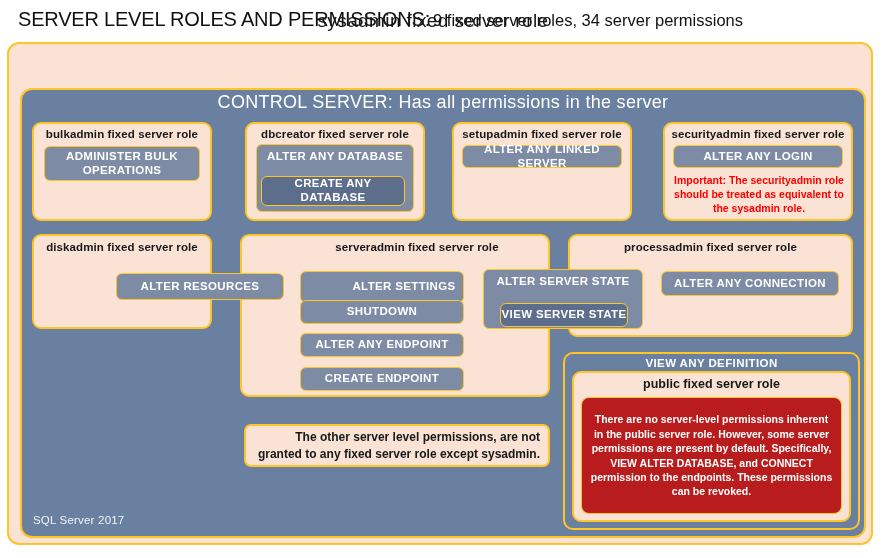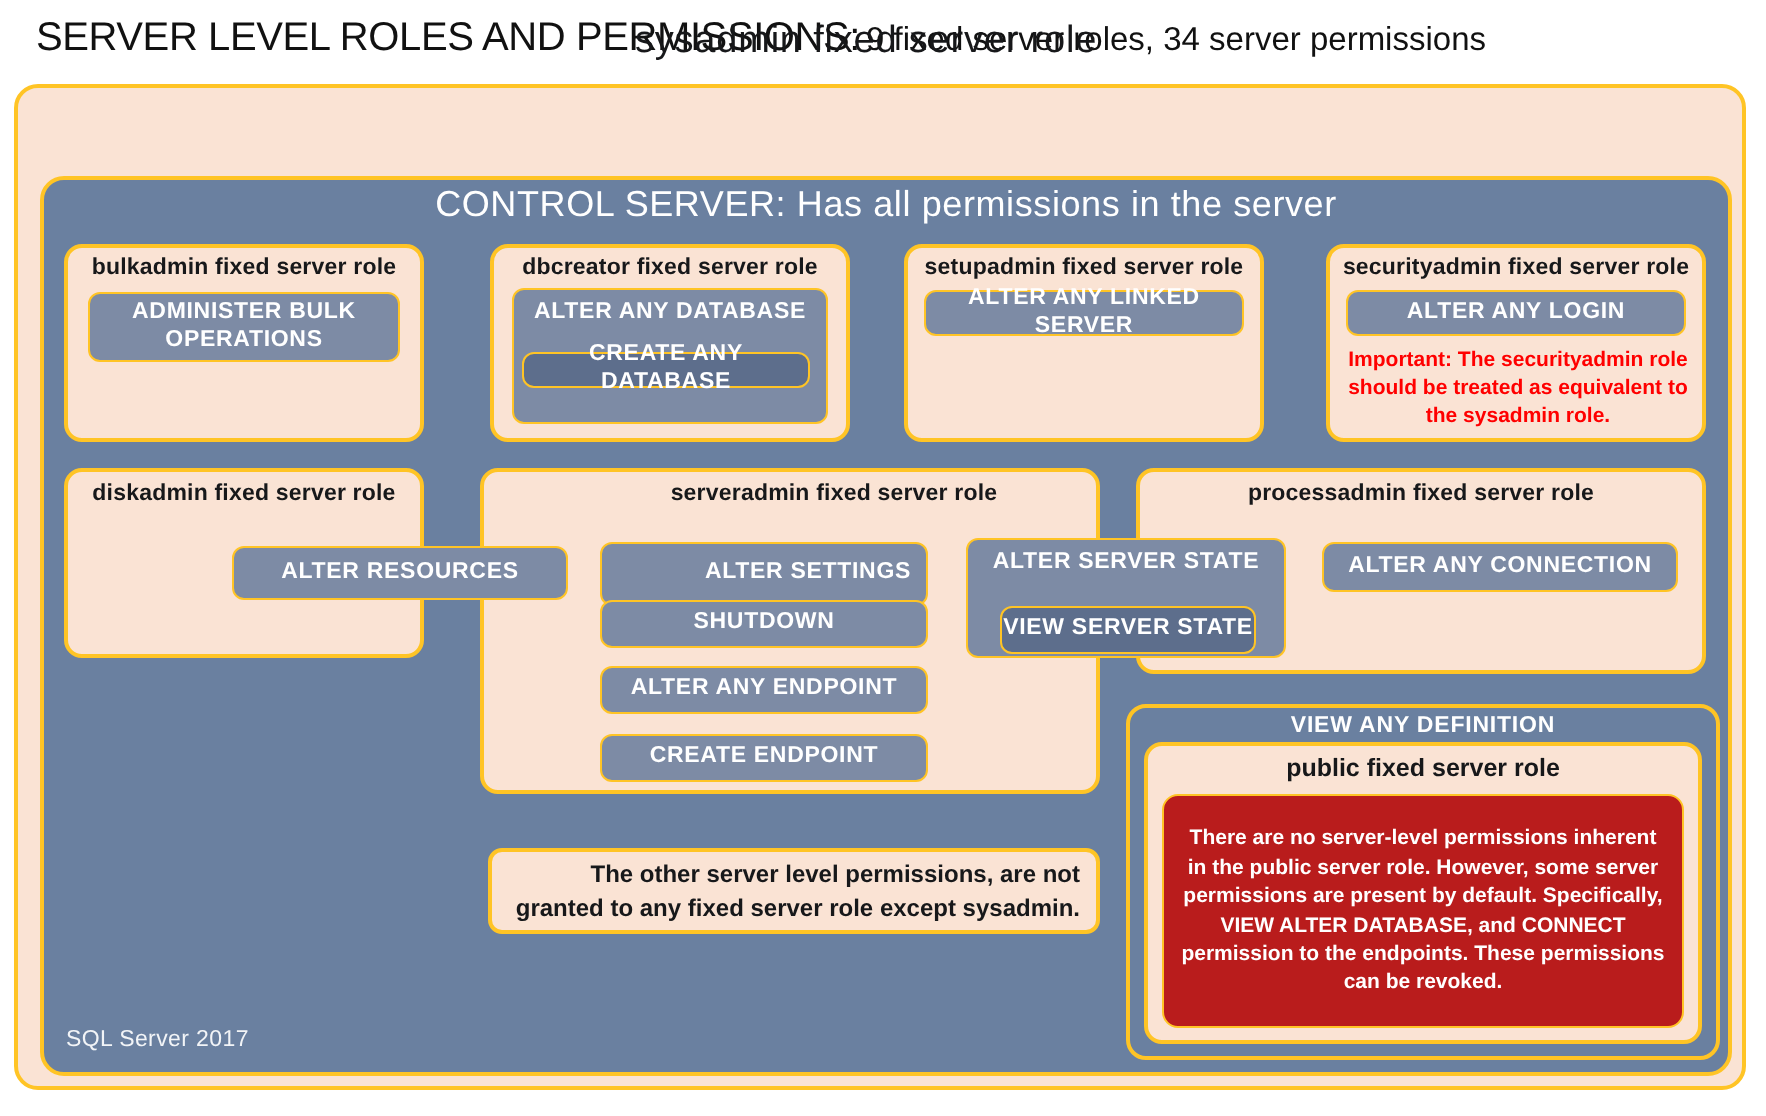--- a/index.html
+++ b/index.html
@@ -204,21 +204,21 @@
   <div class="abs" id="control-server-panel"></div>
   <div class="abs" id="control-server-label">CONTROL SERVER: Has all permissions in the server</div>
 
   <div class="abs role-card" style="left:32px; top:122px; width:180px; height:99px;"></div>
   <div class="role-title abs" style="left:32px; top:128px; width:180px;">bulkadmin  fixed server role</div>
   <div class="abs perm" style="left:44px; top:146px; width:156px; height:35px;">ADMINISTER  BULK OPERATIONS</div>
 
   <div class="abs role-card" style="left:245px; top:122px; width:180px; height:99px;"></div>
   <div class="role-title abs" style="left:245px; top:128px; width:180px;">dbcreator fixed  server role</div>
   <div class="abs perm" style="left:256px; top:144px; width:158px; height:68px; align-items:flex-start; padding-top:5px;">ALTER ANY DATABASE</div>
-  <div class="abs perm dark" style="left:261px; top:176px; width:144px; height:18px;">CREATE  ANY DATABASE</div>
+  <div class="abs perm dark" style="left:261px; top:176px; width:144px; height:30px;">CREATE  ANY DATABASE</div>
 
   <div class="abs role-card" style="left:452px; top:122px; width:180px; height:99px;"></div>
   <div class="role-title abs" style="left:452px; top:128px; width:180px;">setupadmin fixed server role</div>
   <div class="abs perm" style="left:462px; top:145px; width:160px; height:23px;">ALTER ANY LINKED SERVER</div>
 
   <div class="abs role-card" style="left:663px; top:122px; width:190px; height:99px;"></div>
   <div class="role-title abs" style="left:663px; top:128px; width:190px;">securityadmin  fixed server role</div>
   <div class="abs perm" style="left:673px; top:145px; width:170px; height:23px;">ALTER ANY LOGIN</div>
   <div class="abs note-red" style="left:666px; top:173px; width:186px;">Important:  The securityadmin role should  be treated as equivalent to the  sysadmin role.</div>
 

